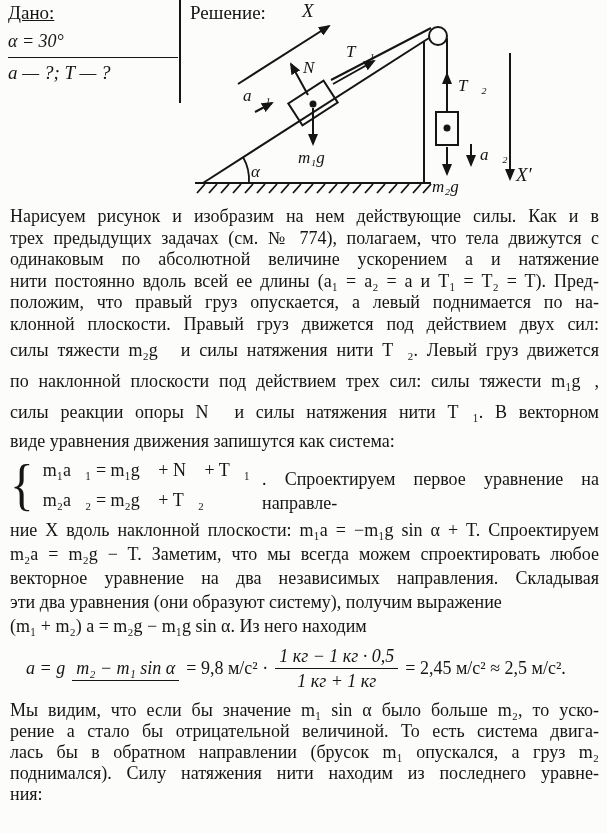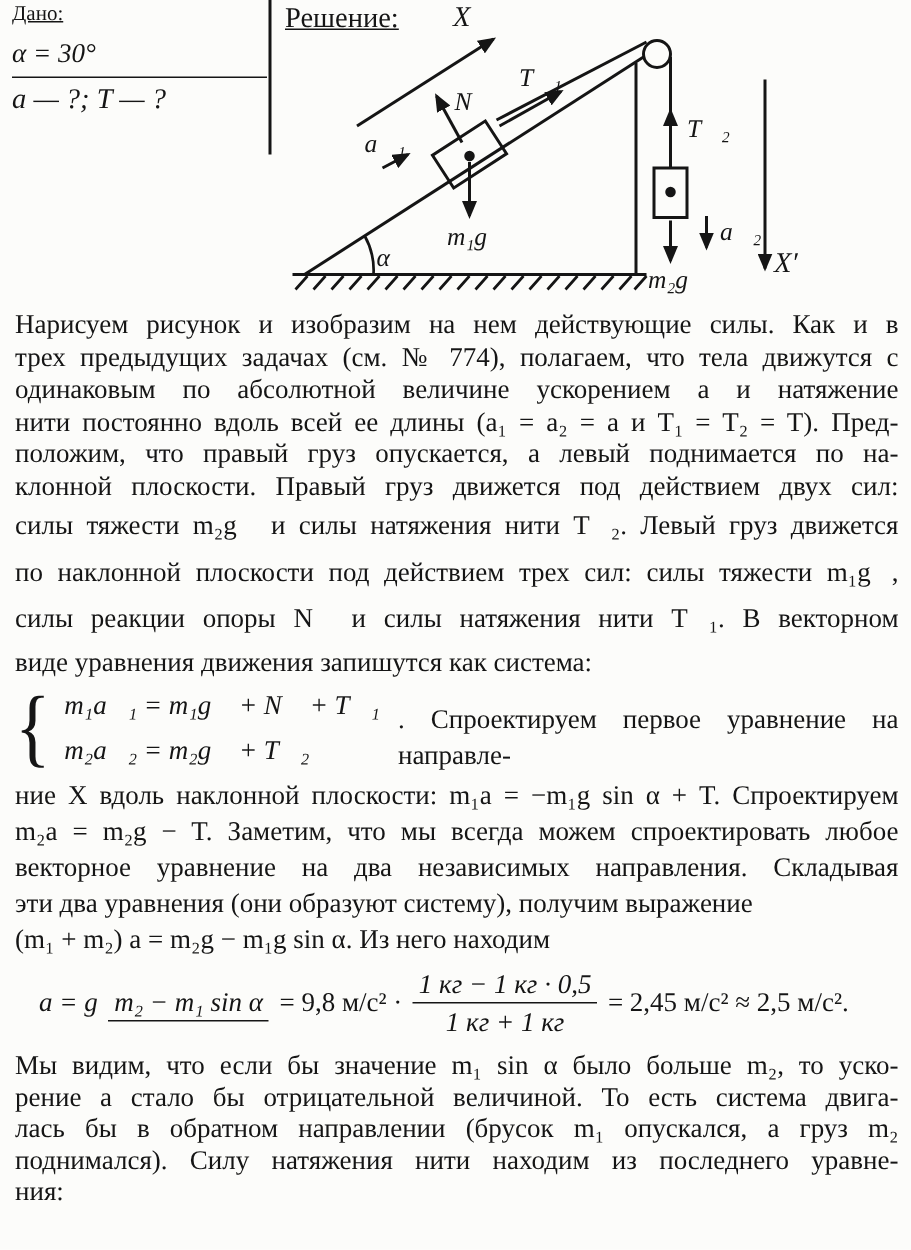--- a/index.html
+++ b/index.html
@@ -7,45 +7,45 @@
   body {
     position:relative;
     width:607px; height:833px;
     overflow:hidden;
     font-family:"Liberation Serif","DejaVu Serif",serif;
     color:#151515;
     background:#fcfcfa;
   }
   
   .given-box { position:absolute; left:8px; top:2px; width:172px; font-size:18px; }
-  .given-title { font-size:14px; text-decoration:underline; margin-bottom:6px; }
+  .given-title { font-size:19px; text-decoration:underline; margin-bottom:6px; }
   .given-line { font-style:italic; line-height:23px; white-space:nowrap; }
   .given-rule { border:none; border-top:1.8px solid #151515; margin:4px 0 4px 0; width:170px; }
   .given-find { font-style:italic; font-size:19px; }
   .v-divider { position:absolute; left:179px; top:0; width:2px; height:103px; background:#151515; }
-  .solution-title { position:absolute; left:190px; top:2px; font-size:19px; text-decoration:underline; }
+  .solution-title { position:absolute; left:190px; top:2px; font-size:19px; }
   
   .diagram { position:absolute; left:185px; top:0; width:422px; height:202px; }
   .diagram svg { display:block; width:422px; height:202px; }
   .dline { stroke:#151515; stroke-width:2; fill:none; }
   .dthin { stroke:#151515; stroke-width:1.8; fill:none; }
   .dlabel { font-family:"Liberation Serif","DejaVu Serif",serif; font-style:italic; font-size:17px; fill:#151515; }
   .dlabel-big { font-size:19px; }
   
   .text-block { position:absolute; left:10px; top:206px; width:589px; font-size:18px; }
   .line { line-height:21.5px; }
   .just { text-align:justify; text-align-last:justify; }
   .para1 .line:nth-child(7), .para1 .line:nth-child(8), .para1 .line:nth-child(9) { line-height:31px; }
   .para1 .line:nth-child(10) { line-height:26px; }
   .para2 .line { line-height:24px; }
   .para3 .line { line-height:21px; }
   
   .system { display:flex; align-items:center; margin:1px 0 3px 0; height:60px; }
   .brace { font-size:58px; font-weight:400; line-height:58px; transform:scaleX(.85); transform-origin:left center; }
-  .eqs { display:flex; flex-direction:column; gap:9px; font-size:18px; font-style:italic; margin-left:5px; }
+  .eqs { display:flex; flex-direction:column; gap:9px; font-size:18px; margin-left:5px; }
   .sys-cont { flex:1; align-self:flex-end; margin-left:12px; line-height:24px; text-align:justify; text-align-last:justify; }
   
   .formula { display:flex; align-items:center; gap:7px; margin:7px 0 8px 0; padding-left:16px; font-size:18px; white-space:nowrap; }
   .frac { display:inline-flex; flex-direction:column; text-align:center; font-style:italic; }
   .frac .num { border-bottom:1.7px solid #151515; padding:0 4px 1px 4px; line-height:22px;font-style:italic; }
   .frac .den { padding-top:1px; line-height:22px; }
   .fml-it { font-style:italic; }
 </style>
 </head>
 <body>

